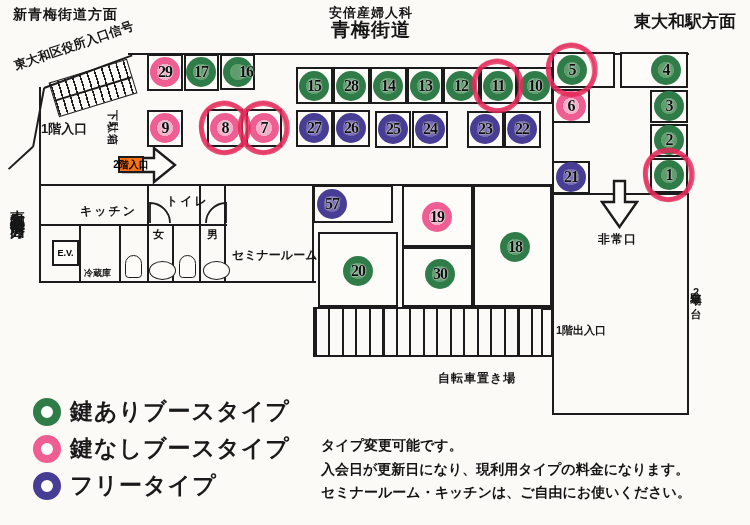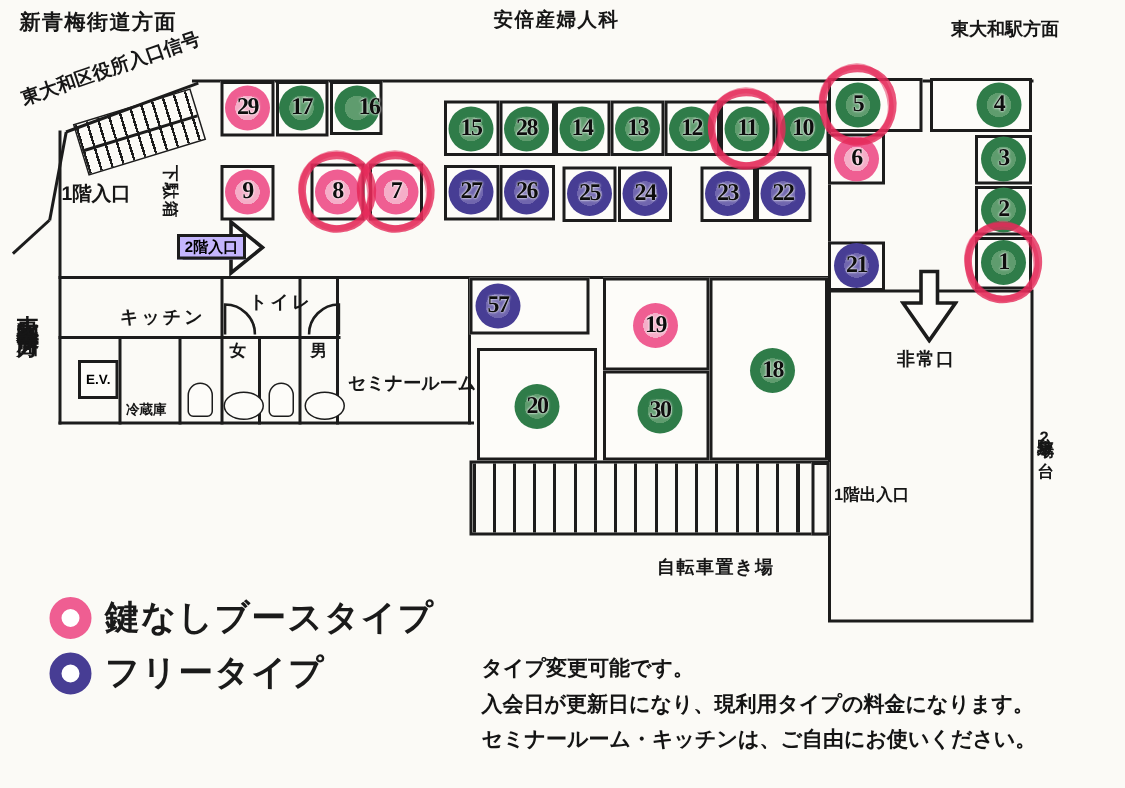--- a/index.html
+++ b/index.html
@@ -48,22 +48,22 @@
   .stairs::after{content:"";position:absolute;left:0;right:0;top:50%;height:1.6px;background:#1c1c1c;}
   .rack{
     position:absolute;left:313px;top:307px;width:240px;height:50px;box-sizing:border-box;
     border:2px solid #1c1c1c;z-index:2;
     background:repeating-linear-gradient(90deg,#1c1c1c 0 2px,transparent 2px 13.5px);
   }
   .notch{position:absolute;left:541px;top:308px;width:12px;height:49px;border:2px solid #1c1c1c;background:#fbfaf6;box-sizing:border-box;z-index:3;}
   .arrow-svg{position:absolute;z-index:5;}
   .door-svg{position:absolute;z-index:2;}
   .gate-label{
-    position:absolute;left:118px;top:156px;width:46px;height:17px;z-index:6;
-    border:2px solid #1c1c1c;background:#c4b5fd;box-sizing:border-box;
+    position:absolute;left:118px;top:156px;width:26px;height:17px;z-index:6;
+    border:2px solid #1c1c1c;background:#f97316;box-sizing:border-box;
     font-size:10px;font-weight:700;display:flex;align-items:center;justify-content:center;white-space:nowrap;
   }
   .ev-box{
     position:absolute;left:52px;top:240px;width:27px;height:26px;z-index:2;
     border:2px solid #1c1c1c;box-sizing:border-box;background:#fdfcf9;
     display:flex;align-items:center;justify-content:center;font-size:9px;font-weight:700;
   }
   #legend{position:absolute;left:33px;top:393px;z-index:6;}
   .legend-row{display:flex;align-items:center;height:37px;}
   .legend-donut{
@@ -122,21 +122,22 @@
   <div class="gate-label">
       <span>2階入口</span>
     </div>
   <svg class="arrow-svg" style="left:600px;top:179px;" width="39" height="50">
     <polygon points="14,2 25,2 25,23 37,23 19.5,48 2,23 14,23" fill="#fdfcf9" stroke="#1c1c1c" stroke-width="2.4"></polygon>
   </svg>
 
   <div class="lbl" style="left:13px;top:7px;font-size:14px;letter-spacing:1px;">新青梅街道方面</div>
   <div class="lbl" style="left:15px;top:60px;font-size:12.5px;transform:rotate(-19deg);transform-origin:0 50%;">東大和区役所入口信号</div>
   <div class="lbl" style="left:329px;top:6px;font-size:13px;letter-spacing:1px;">安倍産婦人科</div>
-  <div class="lbl" style="left:634px;top:13px;font-size:12px;">東大和駅方面</div>
+  <div class="lbl" style="left:331px;top:20px;font-size:19px;letter-spacing:1px;">青梅街道</div>
+  <div class="lbl" style="left:634px;top:13px;font-size:17px;">東大和駅方面</div>
   <div class="lbl v-up" style="left:9px;top:198px;font-size:15px;height:125px;">東大和区役所方面</div>
   <div class="lbl v-up" style="left:690px;top:283px;font-size:11px;height:62px;letter-spacing:1px;">駐車場2台</div>
   <div class="lbl" style="left:41px;top:122px;font-size:13px;">1階入口</div>
   <div class="lbl v-side" style="left:107px;top:110px;font-size:11px;height:42px;">下駄箱</div>
   <div class="lbl" style="left:80px;top:205px;font-size:12px;letter-spacing:2px;">キッチン</div>
   <div class="lbl" style="left:166px;top:195px;font-size:12px;letter-spacing:2px;">トイレ</div>
   <div class="lbl" style="left:153px;top:228px;font-size:11px;">女</div>
   <div class="lbl" style="left:207px;top:228px;font-size:11px;">男</div>
   <div class="lbl" style="left:232px;top:249px;font-size:12px;">セミナールーム</div>
   <div class="lbl" style="left:84px;top:269px;font-size:9px;">冷蔵庫</div>
@@ -270,20 +271,24 @@
       <span>20</span>
     </div>
     <div class="bbox" style="left: 402px; top: 247px; width: 71px; height: 60px;"></div>
     <div class="bcircle" style="left: 425px; top: 259px; background: radial-gradient(circle closest-side, rgb(95, 156, 110) 0px, rgb(95, 156, 110) 54%, rgb(47, 124, 73) 55%, rgb(47, 124, 73) 100%);">
       <span>30</span>
     </div>
   </div>
 
 <div id="legend">
     <div class="legend-row">
+      <span class="legend-donut" style="border-color: rgb(47, 124, 73);"></span>
+      <span class="legend-label">鍵ありブースタイプ</span>
+    </div>
+    <div class="legend-row">
       <span class="legend-donut" style="border-color: rgb(239, 94, 146);"></span>
       <span class="legend-label">鍵なしブースタイプ</span>
     </div>
     <div class="legend-row">
       <span class="legend-donut" style="border-color: rgb(71, 61, 148);"></span>
       <span class="legend-label">フリータイプ</span>
     </div>
   </div>
 <div id="notes">
     <div class="note-line">タイプ変更可能です。</div>

